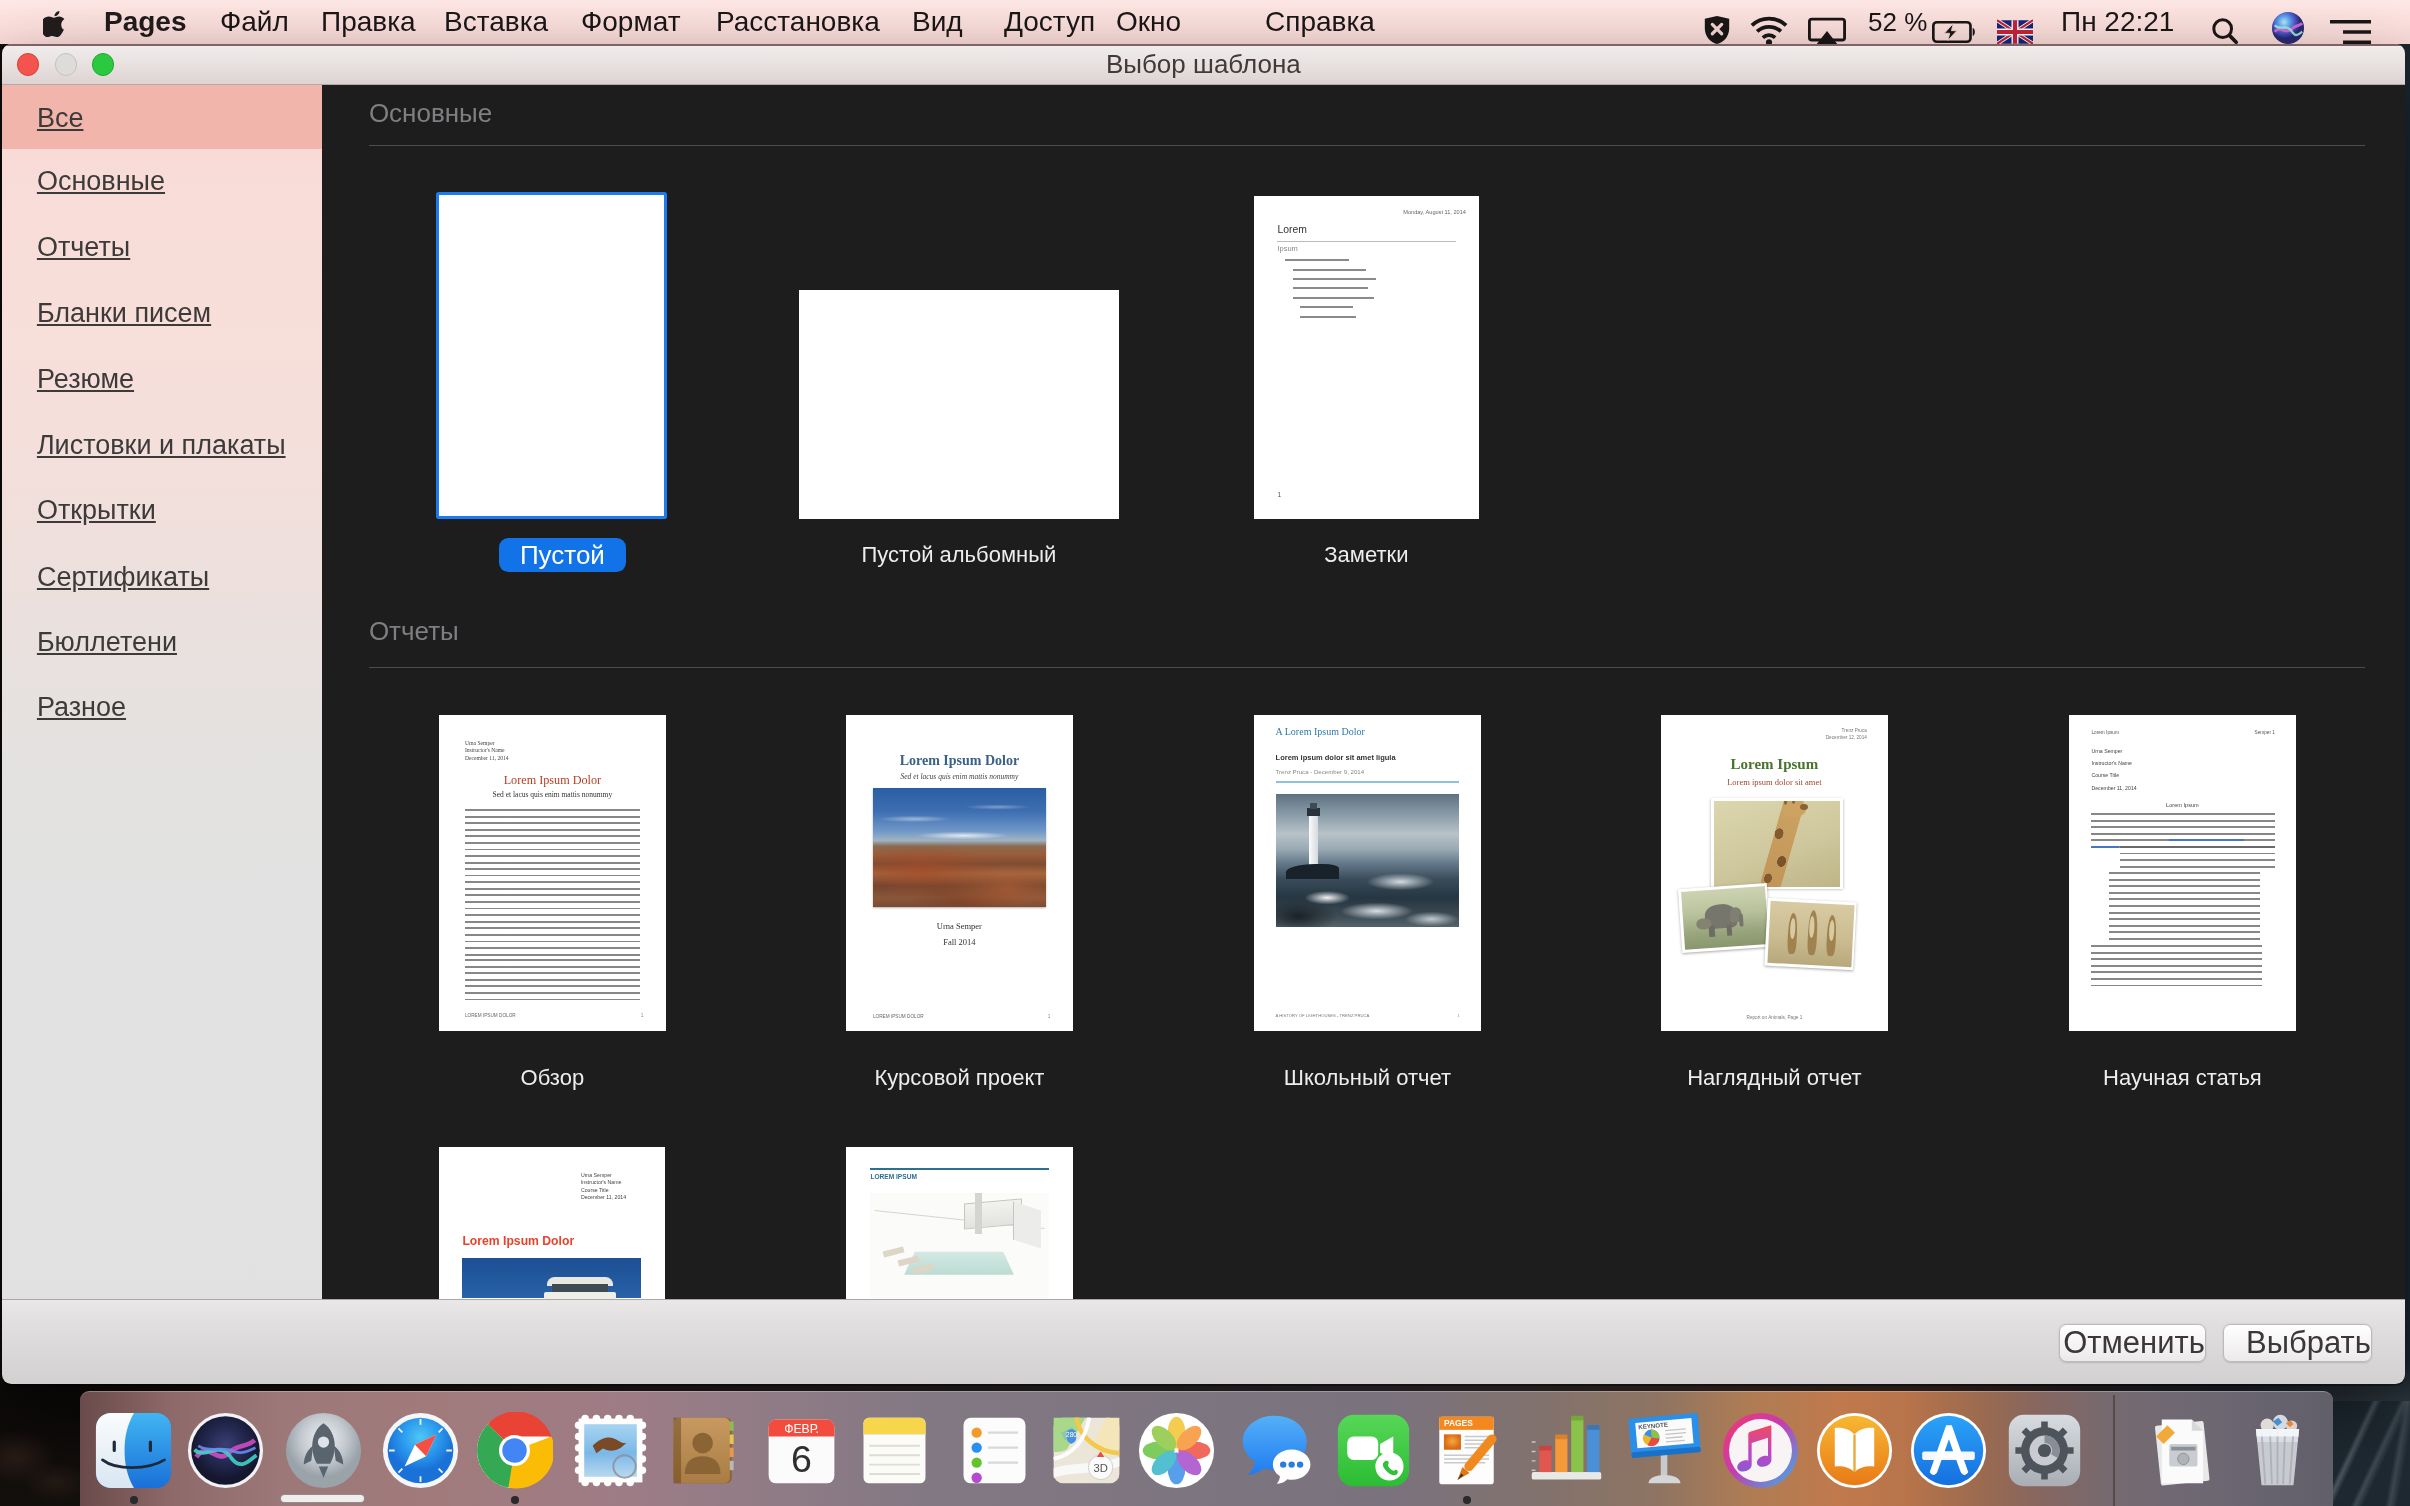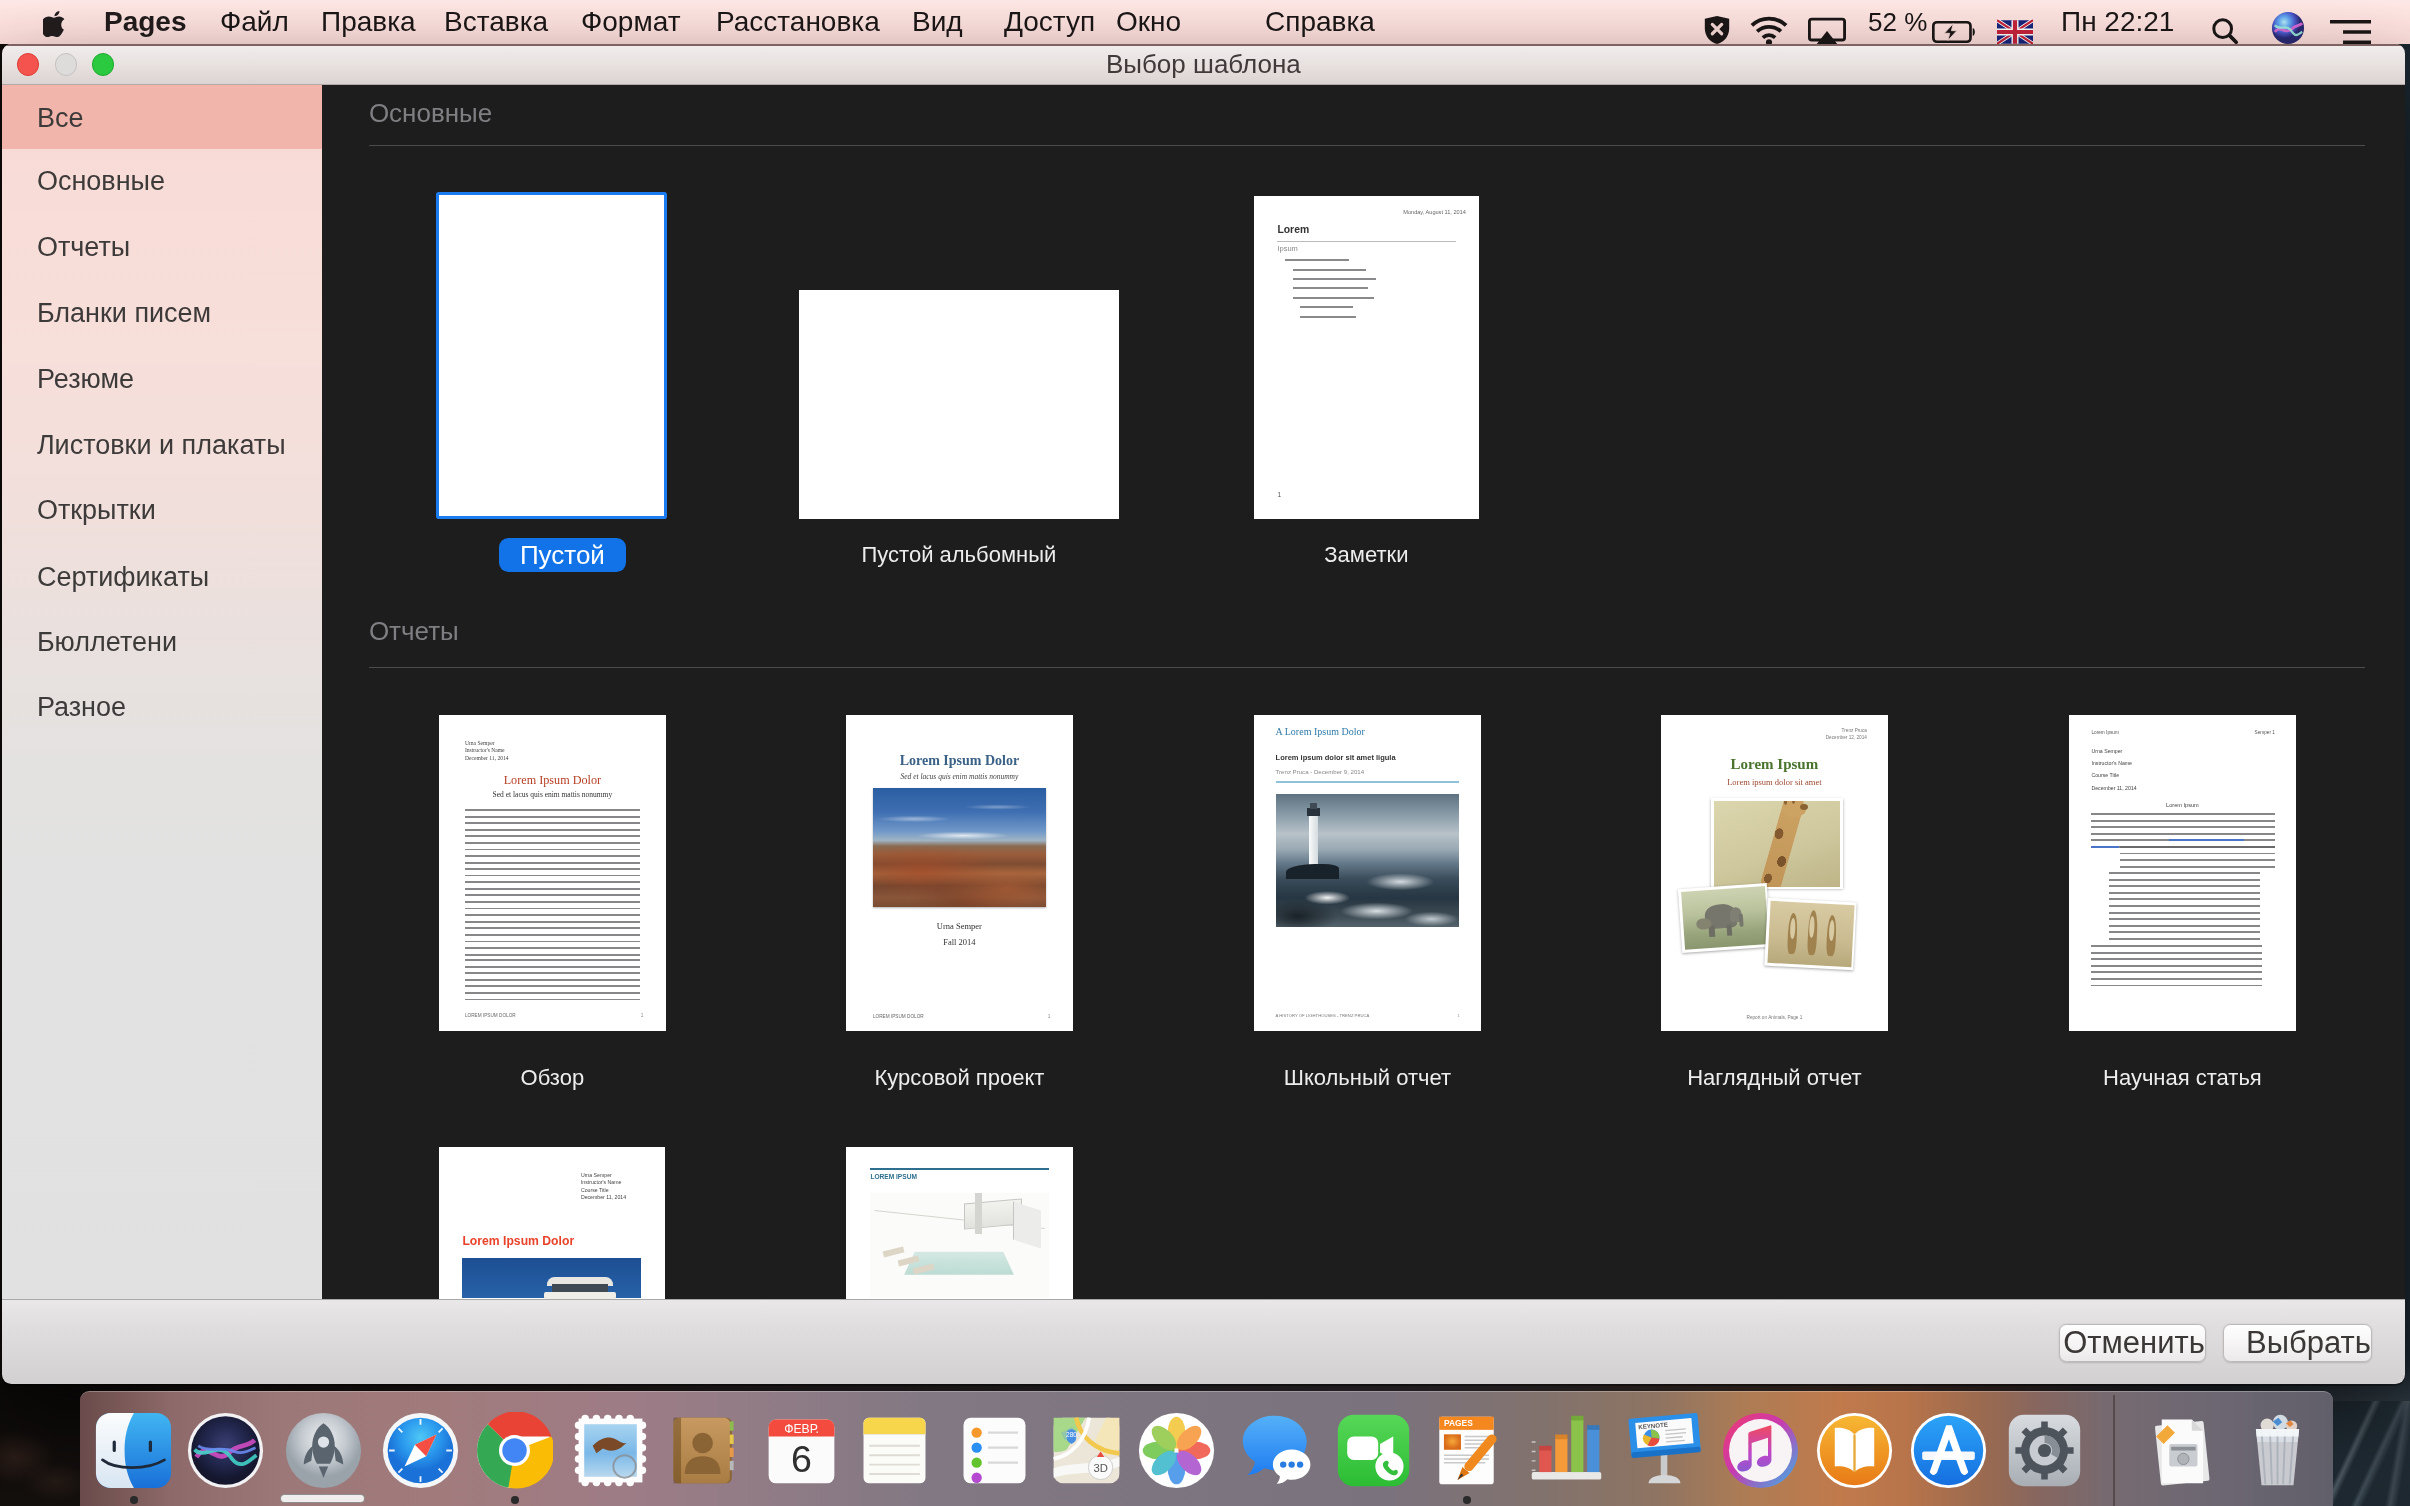--- a/index.html
+++ b/index.html
@@ -35,21 +35,21 @@
     font-size:26px; color:#413a3a; }
   .tl-btn { position:absolute; top:9.4px; width:22.6px; height:22.6px; border-radius:50%; }
   #tb-r { left:15px; background:#f4544d; border:0.9px solid #dd3c35; }
   #tb-y { left:53px; background:#dedcdb; border:0.9px solid #c3c1c0; }
   #tb-g { left:90px; background:#2ac93f; border:0.9px solid #1fa92f; }
 
   
   #sidebar { position:absolute; left:0; top:41px; width:320px; height:1214px;
     background:linear-gradient(180deg,#f9d9d4 0%,#f8dcd7 8%,#f7dfda 22%,#f2dfdb 33%,#ece0dd 42%,#e7e1df 49%,#e3e2e1 58%,#e2e2e2 70%,#e1e1e1 100%); }
   #sb-sel { position:absolute; left:0; top:0; width:320px; height:64px; background:#f1b5ab; }
-  .sbi { position:absolute; left:35px; height:66px; line-height:66px; font-size:27px; color:#3d3a3a; white-space:nowrap; }
+  .sbi { position:absolute; left:35px; height:66px; line-height:66px; font-size:27px; color:#3d3a3a; white-space:nowrap;text-decoration:underline; }
 
   
   #content { position:absolute; left:320px; top:41px; width:2083px; height:1214px; background:#1d1d1d; overflow:hidden; }
   .sechead { position:absolute; font-size:26px; color:#7f7f83; }
   .secline { position:absolute; left:47px; width:1996px; height:0.9px; background:#4c4c4c; }
   .page { position:absolute; background:#fff; }
   .tlabel { position:absolute; height:34px; line-height:34px; font-size:22px; color:#ededed; text-align:center; white-space:nowrap; }
   #pill { position:absolute; left:177px; top:453px; width:127px; height:34px; border-radius:9.4px; background:#1273e9;
     color:#fff; font-size:26px; line-height:34px; text-align:center; }
   #selbox { position:absolute; left:114px; top:107px; width:231px; height:327px; border:3.8px solid #1a7cf0; border-radius:2.8px; background:#fff; }
@@ -193,21 +193,21 @@
     <div class="secline" style="top:60px;"></div>
 
     <div id="selbox"></div>
     <div id="pill">Пустой</div>
 
     <div class="page" style="left:477px; top:205px; width:320px; height:229px;"></div>
     <div class="tlabel" style="left:477px; top:453px; width:320px;">Пустой альбомный</div>
 
     <div class="page" id="pg-zametki" style="left:932px; top:111px; width:225px; height:323px;">
       <div style="right:13px; top:13px; font-size:5.6px; color:#666;">Monday, August 11, 2014</div>
-      <div style="left:23.5px; top:28px; font-size:10.4px; font-weight:bold; color:#333;">Lorem</div>
+      <div style="left:23.5px; top:28px; font-size:10.4px; font-weight:normal; color:#333;">Lorem</div>
       <div style="left:23.5px; top:45px; width:179px; height:0.9px; background:#bbb;"></div>
       <div style="left:23.5px; top:48px; font-size:7.5px; color:#888;">Ipsum</div>
       <div class="txl" style="left:31px; top:63px; width:64px;"></div>
       <div class="txl" style="left:39px; top:73px; width:73px;"></div>
       <div class="txl" style="left:39px; top:82px; width:83px;"></div>
       <div class="txl" style="left:39px; top:91px; width:75px;"></div>
       <div class="txl" style="left:39px; top:101px; width:81px;"></div>
       <div class="txl" style="left:46px; top:110px; width:53px;"></div>
       <div class="txl" style="left:46px; top:120px; width:56px;"></div>
       <div style="left:23.5px; bottom:21px; font-size:6.6px; color:#555;">1</div>

